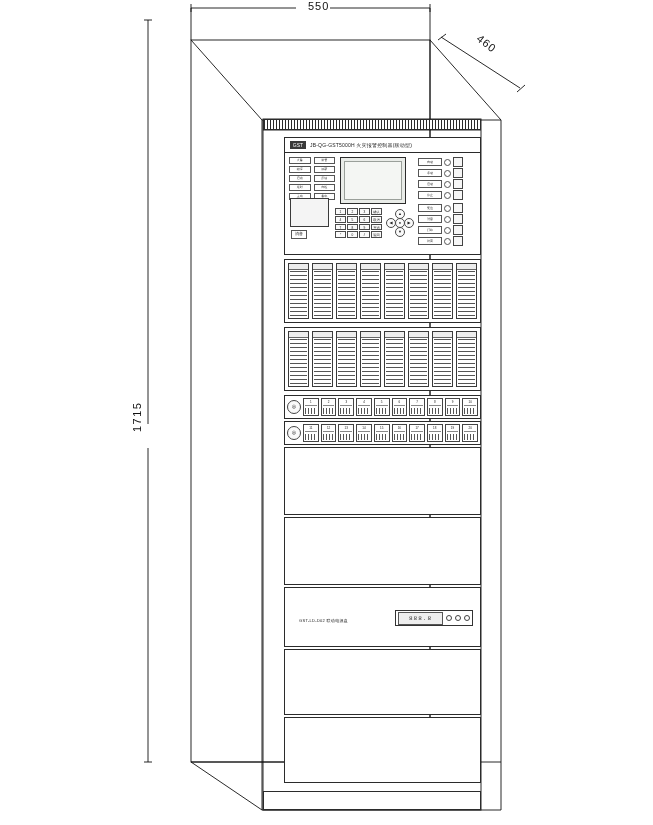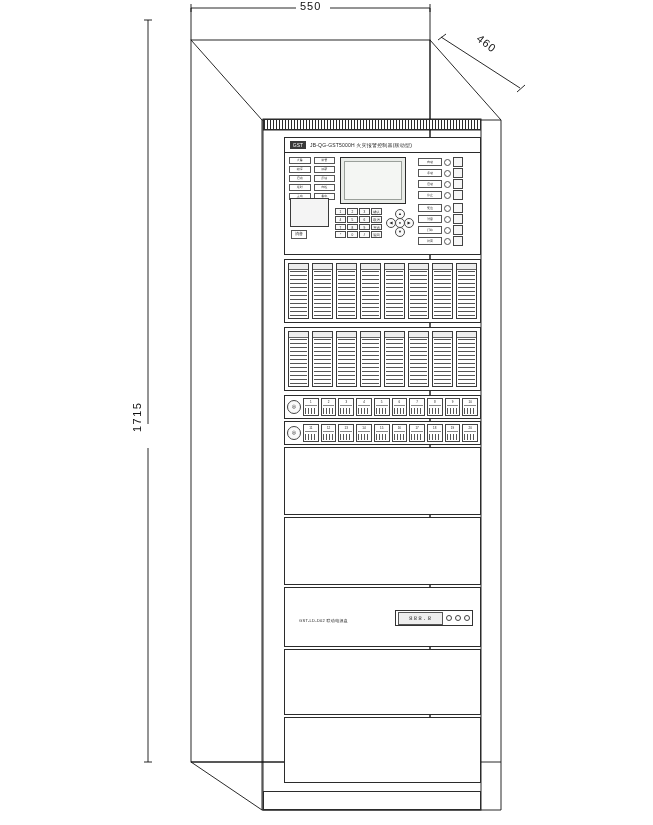--- a/index.html
+++ b/index.html
@@ -17,21 +17,21 @@
   }
 
   
   .dim-label {
     position: absolute;
     font-size: 11px;
     letter-spacing: 1px;
     color: #111;
     white-space: nowrap;
   }
-  #dim-width-label { left: 300px; top: 0px; }
+  #dim-width-label { left: 308px; top: 0px; }
   #dim-depth-label {
     left: 482px; top: 32px;
     transform: rotate(38deg);
     transform-origin: left top;
   }
   #dim-height-label {
     left: 131px; top: 432px;
     transform: rotate(-90deg);
     transform-origin: left top;
     letter-spacing: 1.5px;

